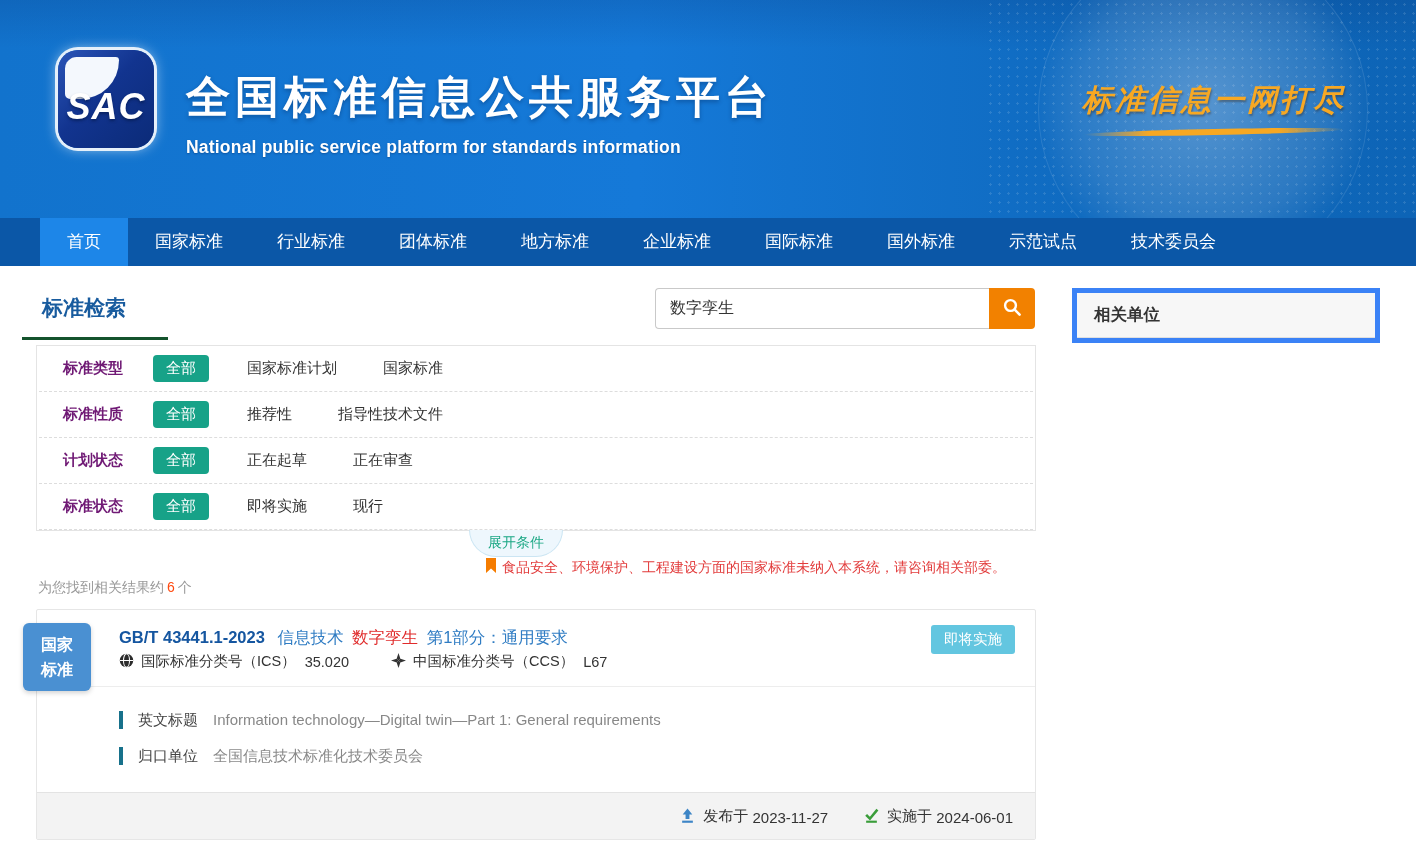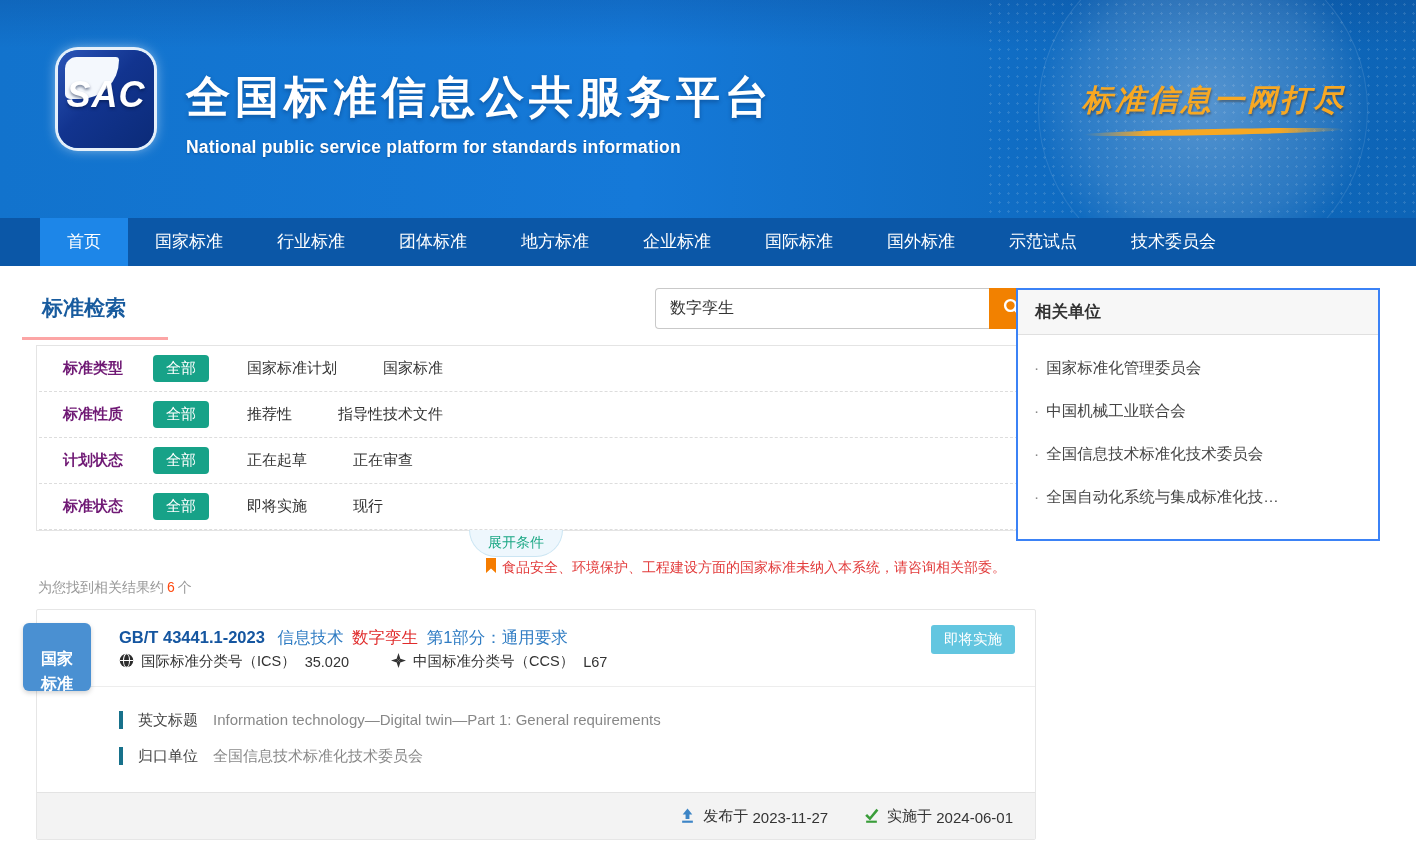--- a/index.html
+++ b/index.html
@@ -16,21 +16,21 @@
     background-size:9px 9px; opacity:.55; }
   .hdr-globe { position:absolute; right:48px; top:-55px; width:330px; height:330px; border-radius:50%;
     background:radial-gradient(circle at 50% 48%,rgba(255,255,255,0.30) 0%,rgba(255,255,255,0.12) 52%,rgba(255,255,255,0) 72%);
     border:1px solid rgba(255,255,255,0.10); }
   .brand { position:absolute; left:58px; top:50px; display:flex; align-items:flex-start; }
   .logo { position:relative; width:96px; height:98px; border-radius:20px;
     background:linear-gradient(135deg,#2a55b8 0%,#12348f 45%,#0b2b78 100%);
     box-shadow:0 0 0 3px rgba(255,255,255,0.85),0 0 14px rgba(255,255,255,0.7); }
   .logo .blob { position:absolute; left:7px; top:7px; width:54px; height:42px; background:#f4f8fd;
     border-radius:14px 4px 46px 6px; }
-  .logo .sac { position:absolute; left:0; right:0; bottom:32px; text-align:center; color:#fff;
+  .logo .sac { position:absolute; left:0; right:0; bottom:20px; text-align:center; color:#fff;
     font-style:italic; font-weight:bold; font-size:36px; letter-spacing:1px;
     text-shadow:0 2px 3px rgba(0,20,60,.5); }
   .brand-text { margin-left:32px; color:#fff; padding-top:18px; }
   .brand-cn { font-size:44px; font-weight:bold; letter-spacing:5px; text-shadow:0 2px 4px rgba(0,35,85,.4); white-space:nowrap; }
   .brand-en { margin-top:10px; font-size:17.5px; font-weight:bold; letter-spacing:.2px; text-shadow:0 1px 2px rgba(0,35,85,.4); white-space:nowrap; }
   .slogan-wrap { position:absolute; right:52px; top:80px; width:300px; text-align:center; }
   .slogan { color:#f7a823; font-size:30px; font-weight:bold; font-style:italic; letter-spacing:3px;
     text-shadow:1px 2px 2px rgba(60,30,0,.35); white-space:nowrap; }
   .slogan-swoosh { margin:8px auto 0; width:260px; height:6px; border-radius:50%;
     background:linear-gradient(90deg,rgba(247,168,35,0) 0%,#f7a823 25%,#f7a823 75%,rgba(247,168,35,0) 100%);
@@ -40,21 +40,21 @@
   .nav { height:48px; background:#0b57a7; display:flex; padding-left:40px; }
   .nav-item { color:#fff; font-size:17px; line-height:48px; padding:0 27px; cursor:pointer; white-space:nowrap; }
   .nav-item.active { background:#1d86e8; }
 
   
   .content { position:relative; padding:0 36px; }
   .main-col { width:1000px; position:relative; }
 
   .search-row { position:relative; height:79px; }
   .tab-title { position:absolute; left:-14px; top:28px; width:146px; padding:0 0 15px 20px;
-    font-size:21px; font-weight:bold; color:#185b9e; border-bottom:3px solid #fca5a5; }
+    font-size:21px; font-weight:bold; color:#185b9e; border-bottom:3px solid #14532d; }
   .search-box { position:absolute; left:619px; top:22px; width:380px; height:41px; display:flex; }
   .search-input { flex:1; border:1px solid #c9c9c9; border-right:none; border-radius:4px 0 0 4px;
     padding:0 14px; font-size:16px; color:#333; outline:none; font-family:inherit; }
   .search-btn { width:46px; background:#f28100; border:none; border-radius:0 4px 4px 0;
     display:flex; align-items:center; justify-content:center; cursor:pointer; }
 
   
   .filter-panel { position:relative; width:1000px; border:1px solid #e4e4e4; background:#fff; }
   .filter-row { display:flex; align-items:center; height:46px; margin:0 2px; padding-left:24px;
     border-bottom:1px dashed #ddd; }
@@ -72,21 +72,21 @@
   .result-count { position:absolute; left:2px; top:3px; color:#999; font-size:14px;margin-top:19px; }
   .result-count .num { color:#ff4a10; margin:0 3px; }
   .notice { position:absolute; left:449px; top:1px; display:flex; align-items:center;
     color:#e23b3b; font-size:14px; }
   .notice svg { margin-right:5px; flex:none; }
 
   
   .card { position:relative; width:1000px; margin-top:26px; border:1px solid #e6e6e6; border-radius:2px; background:#fff; }
   .type-badge { position:absolute; left:-14px; top:13px; width:68px; height:68px; background:#4a90d2;
     border-radius:6px; color:#fff; font-size:16px; font-weight:bold; text-align:center;
-    padding-top:23px; line-height:25px; box-shadow:0 2px 5px rgba(0,0,0,.18); z-index:2; }
+    padding-top:9px; line-height:25px; box-shadow:0 2px 5px rgba(0,0,0,.18); z-index:2; }
   .card-head { position:relative; padding:17px 150px 15px 82px; border-bottom:1px solid #ededed; }
   .card-title { font-size:16.5px; cursor:pointer; }
   .card-title .code { color:#1556a0; font-weight:bold; margin-right:8px; }
   .card-title .t-blue { color:#2f7cc3;margin-top:24px; }
   .card-title .t-red { color:#e02b2b; margin:0 4px; }
   .class-line { margin-top:3px; display:flex; align-items:center; color:#333; font-size:14.5px; }
   .class-line svg { margin-right:7px; flex:none; }
   .class-val { margin-left:9px; }
   .class-gap { width:42px; }
   .status-badge { position:absolute; right:20px; top:15px; background:#63c6e0; color:#fff;
@@ -95,21 +95,21 @@
   .detail-row { display:flex; margin:17px 0; font-size:15px; }
   .d-bar { width:4px; height:18px; background:#17718b; margin-right:15px; flex:none; }
   .d-label { color:#444; margin-right:15px; white-space:nowrap; }
   .d-value { color:#888; }
   .card-foot { background:#f3f3f3; border-top:1px solid #e3e3e3; height:47px; display:flex;
     justify-content:flex-end; align-items:center; padding-right:22px; font-size:15px; color:#333; }
   .foot-item { display:flex; align-items:flex-end; margin-left:36px; }
   .foot-item svg { margin-right:8px; }
 
   
-  .sidebar { position:absolute; right:36px; top:22px; width:364px; border:2px solid #3b82f6; background:#fff; }
+  .sidebar { position:absolute; right:36px; top:22px; width:308px; border:5px solid #3b82f6; background:#fff; }
   .sb-head { background:#f7f7f7; border-bottom:1px solid #e0e0e0; padding:11px 17px;
     font-weight:bold; font-size:16.5px; color:#333; }
   .sb-list { list-style:none; padding:12px 14px 20px; }
   .sb-item { padding:11px 2px; font-size:15.5px; color:#444; cursor:pointer;
     white-space:nowrap; overflow:hidden; text-overflow:ellipsis; }
   .sb-item .dot { color:#888; margin-right:7px; }
 </style>
 </head>
 <body>
 
@@ -276,21 +276,15 @@
           </span>
           <span>实施于</span>&nbsp;<span>2024-06-01</span>
         </div>
       </div>
     </div>
 
   </div>
 
   <div class="sidebar">
     <div class="sb-head">相关单位</div>
-    <ul class="sb-list">
-      <li class="sb-item"><span class="dot">·</span><span>国家标准化管理委员会</span></li>
-      <li class="sb-item"><span class="dot">·</span><span>中国机械工业联合会</span></li>
-      <li class="sb-item"><span class="dot">·</span><span>全国信息技术标准化技术委员会</span></li>
-      <li class="sb-item"><span class="dot">·</span><span>全国自动化系统与集成标准化技…</span></li>
-    </ul>
   </div>
 
 </div>
 
 </body></html>

